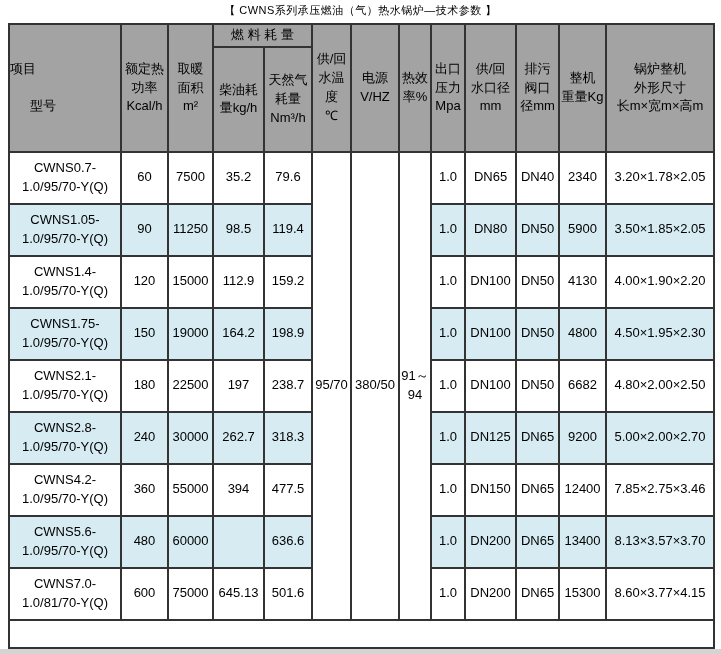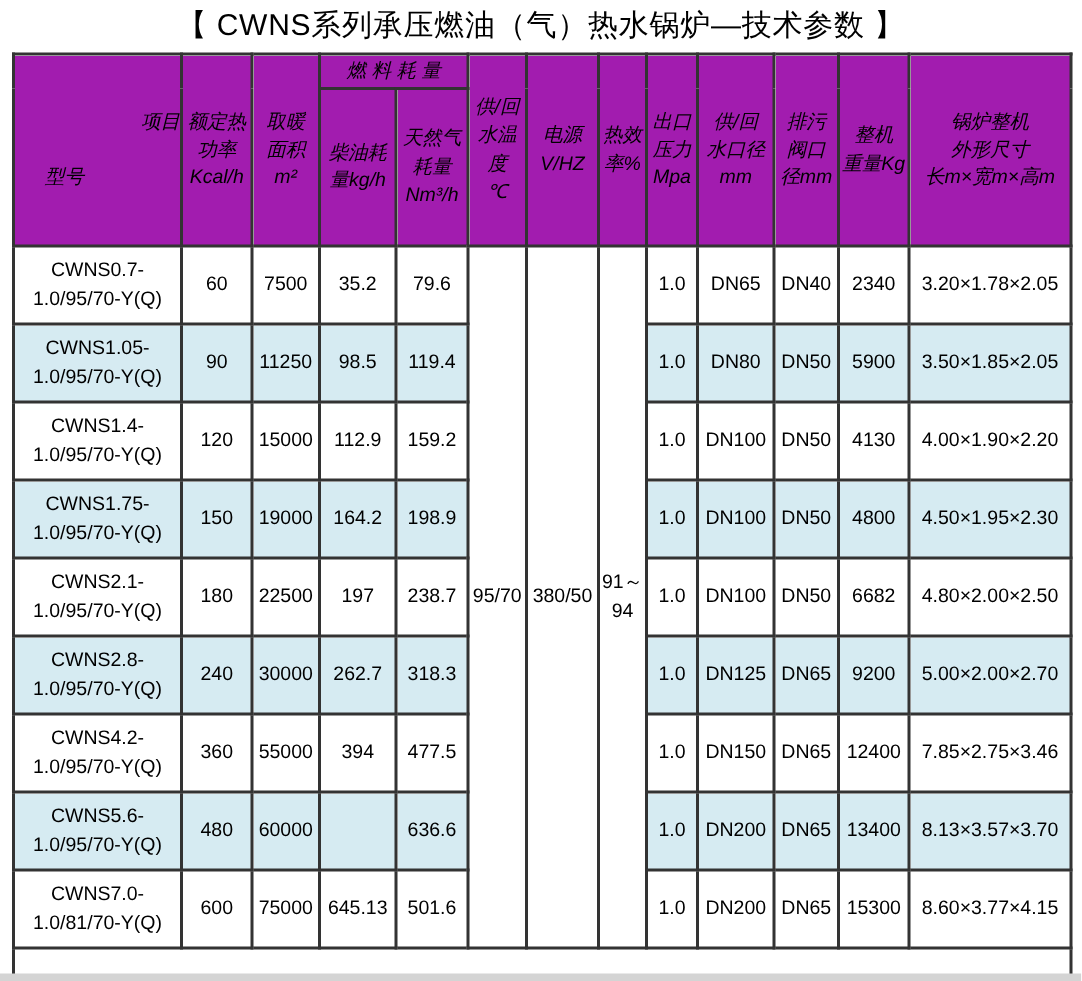--- a/index.html
+++ b/index.html
@@ -11,21 +11,21 @@
   }
   .page {
     position: relative;
     width: 721px;
     height: 654px;
     overflow: hidden;
     background: #ffffff;
   }
   .title {
     text-align: center;
-    font-size: 20px;
+    font-size: 11px;
     padding: 3px 0 5px 0;
     letter-spacing: 0.5px;
   }
   table.spec {
     border-collapse: collapse;
     table-layout: fixed;
     margin-left: 8px;
     width: 705px;
   }
   table.spec th, table.spec td {
@@ -33,31 +33,30 @@
     font-size: 13px;
     font-weight: normal;
     text-align: center;
     vertical-align: middle;
     padding: 1px 0;
     white-space: pre-line;
     line-height: 1.45;
     overflow: hidden;
   }
   thead th {
-    background: #a21caf;
-    font-style: italic;
+    background: #a3a3a3;
   }
   tr.group-row th { height: 18px; }
   tr.sub-row th, th.tall { height: 101px; }
   tbody td { height: 48px; background: #ffffff; }
   tbody tr.alt td { background: #d6ebf2; }
   tbody td.merged { background: #ffffff; }
   tr.footer-row td { height: 24px; background: #ffffff; }
   th.corner { vertical-align: middle; }
-  .item-lbl { text-align: right; }
+  .item-lbl { text-align: left; }
   .model-lbl { text-align: left; padding-left: 20px; }
   .bottom-edge {
     position: absolute;
     left: 0; right: 0; bottom: 0;
     height: 5px;
     background: #d4d4d4;
   }
 </style>
 </head>
 <body>

